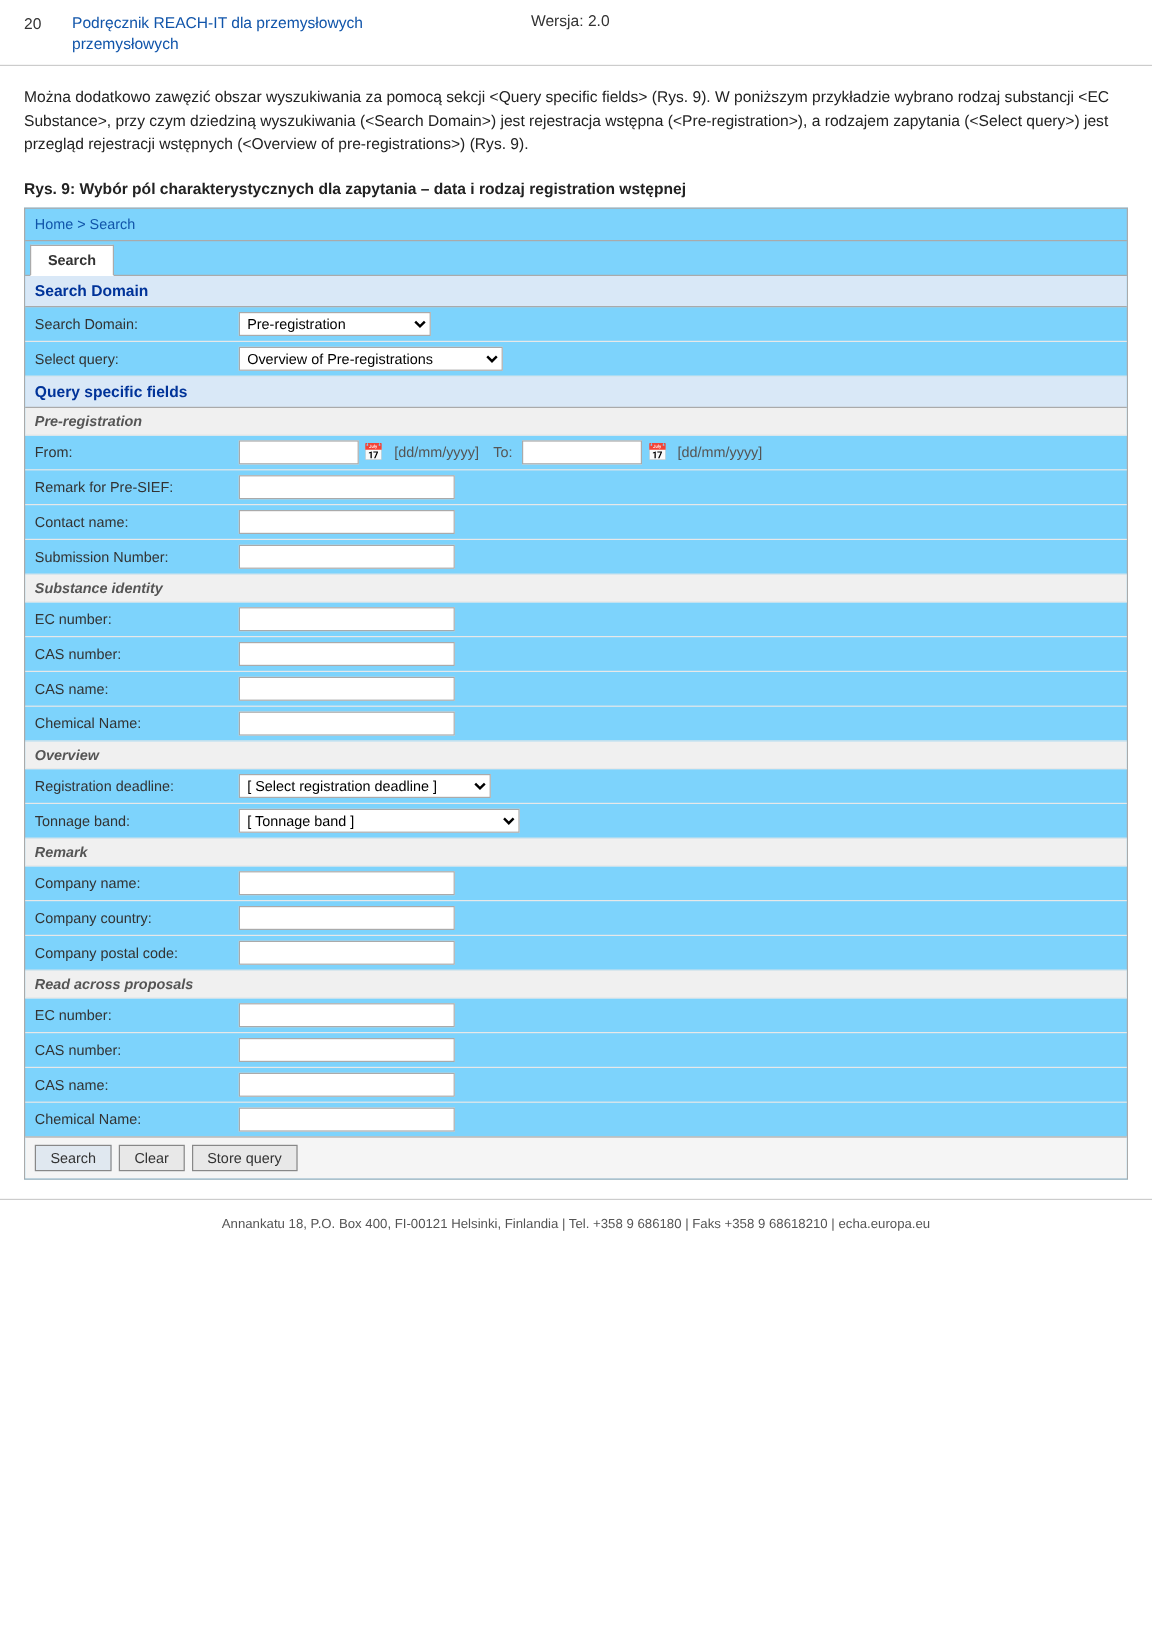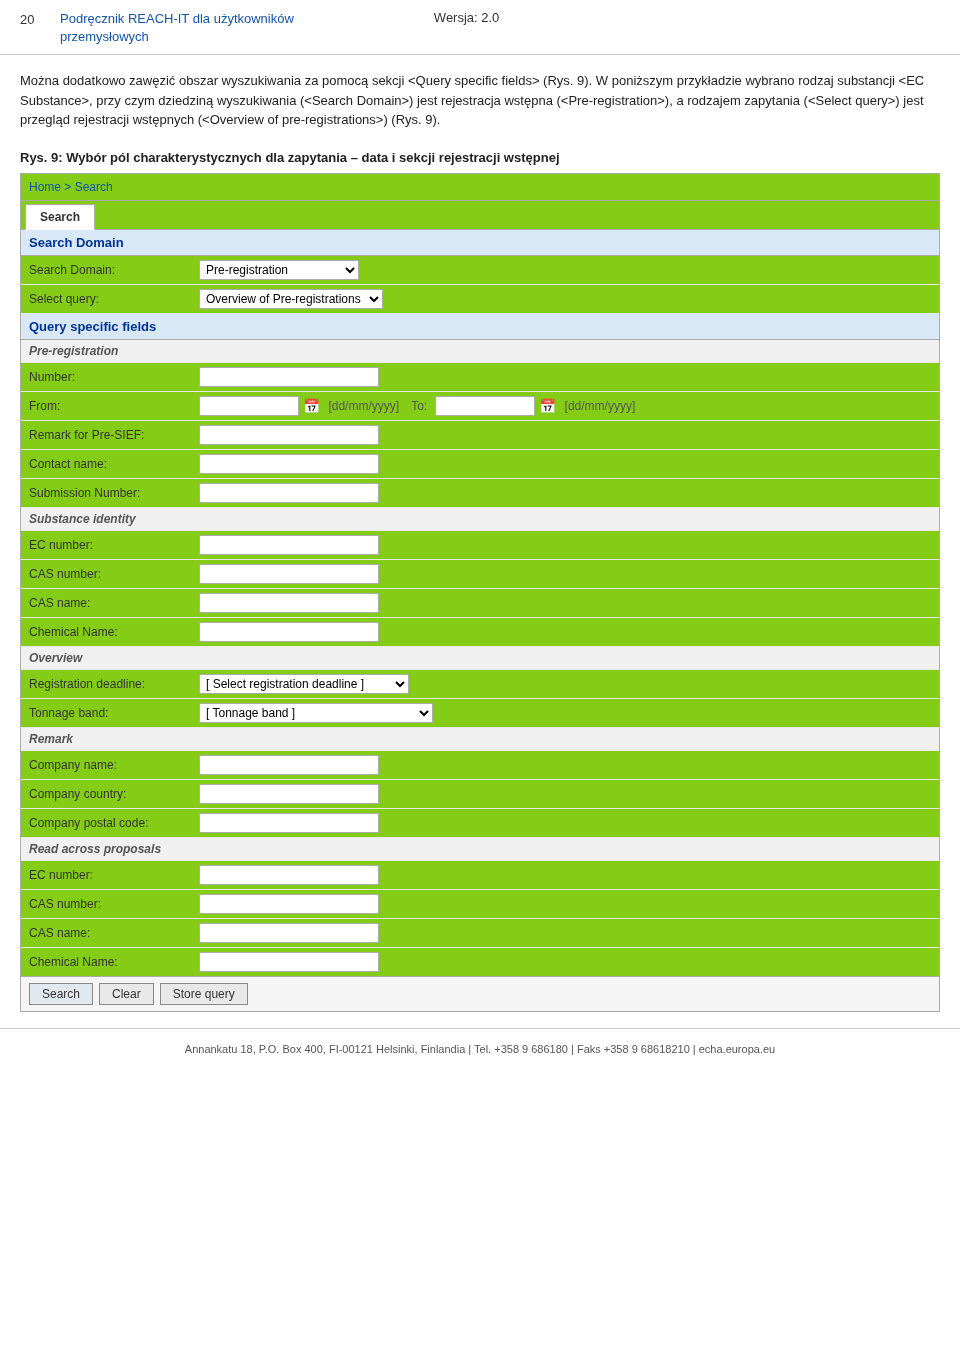--- a/index.html
+++ b/index.html
@@ -43,21 +43,21 @@
       font-weight: bold;
       font-size: 13px;
       margin: 10px 20px 8px 20px;
       color: #222;
     }
 
     
     .form-container {
       margin: 0 20px 16px 20px;
       border: 1px solid #aaa;
-      background: #84cc16;
+      background: #7dd3fc;
     }
 
     
     .breadcrumb {
       padding: 6px 8px;
       font-size: 12px;
       color: #1155aa;
       border-bottom: 1px solid #aaa;
     }
     .breadcrumb a { color: #1155aa; text-decoration: none; }
@@ -220,34 +220,34 @@
     }
   </style>
 </head>
 <body>
 
 <div class="page-header">
   <span class="page-num">20</span>
   <div class="header-title-row">
     <div class="header-title-col">
       <a href="#" class="header-link">
-        <span>Podręcznik REACH-IT dla użytkowników</span><br>
+        <span>Podręcznik REACH-IT dla przemysłowych</span><br>
         <span>przemysłowych</span>
       </a>
     </div>
     <div style="font-size:13px;color:#333;margin-left:80px;">Wersja: 2.0</div>
   </div>
 </div>
 
 <div class="body-text">
   <p>Można dodatkowo zawęzić obszar wyszukiwania za pomocą sekcji &lt;Query specific fields&gt; (Rys. 9). W poniższym przykładzie wybrano rodzaj substancji &lt;EC Substance&gt;, przy czym dziedziną wyszukiwania (&lt;Search Domain&gt;) jest rejestracja wstępna (&lt;Pre-registration&gt;), a rodzajem zapytania (&lt;Select query&gt;) jest przegląd rejestracji wstępnych (&lt;Overview of pre-registrations&gt;) (Rys. 9).</p>
 </div>
 
 <div class="figure-caption">
-  <span>Rys. 9: Wybór pól charakterystycznych dla zapytania – data i sekcji rejestracji wstępnej</span>
+  <span>Rys. 9: Wybór pól charakterystycznych dla zapytania – data i rodzaj registration wstępnej</span>
 </div>
 
 <div class="form-container">
 
   <div class="breadcrumb">
     <a href="#">
       <span>Home &gt; Search</span>
     </a>
   </div>
 
@@ -270,38 +270,30 @@
           <option>Pre-registration</option>
         </select>
       </div>
     </div>
 
     <div class="form-row">
       <div class="form-label">
         <span>Select query:</span>
       </div>
       <div class="form-control-area">
-        <select class="form-select form-select-wide" style="width:184px;">
+        <select class="form-select form-select-wide" style="width:220px;">
           <option>Overview of Pre-registrations</option>
         </select>
       </div>
     </div>
 
     <div class="section-header">Query specific fields</div>
 
     <div class="sub-section-label">Pre-registration</div>
 
-    <div class="form-row">
-      <div class="form-label">
-        <span>Number:</span>
-      </div>
-      <div class="form-control-area">
-        <input type="text" class="form-input" style="">
-      </div>
-    </div>
 
     <div class="form-row">
       <div class="form-label">
         <span>From:</span>
       </div>
       <div class="form-control-area">
         <div class="date-group">
           <input type="text" class="date-input" style="">
           <span class="date-icon">📅</span>
           <span class="date-label">[dd/mm/yyyy]</span>

